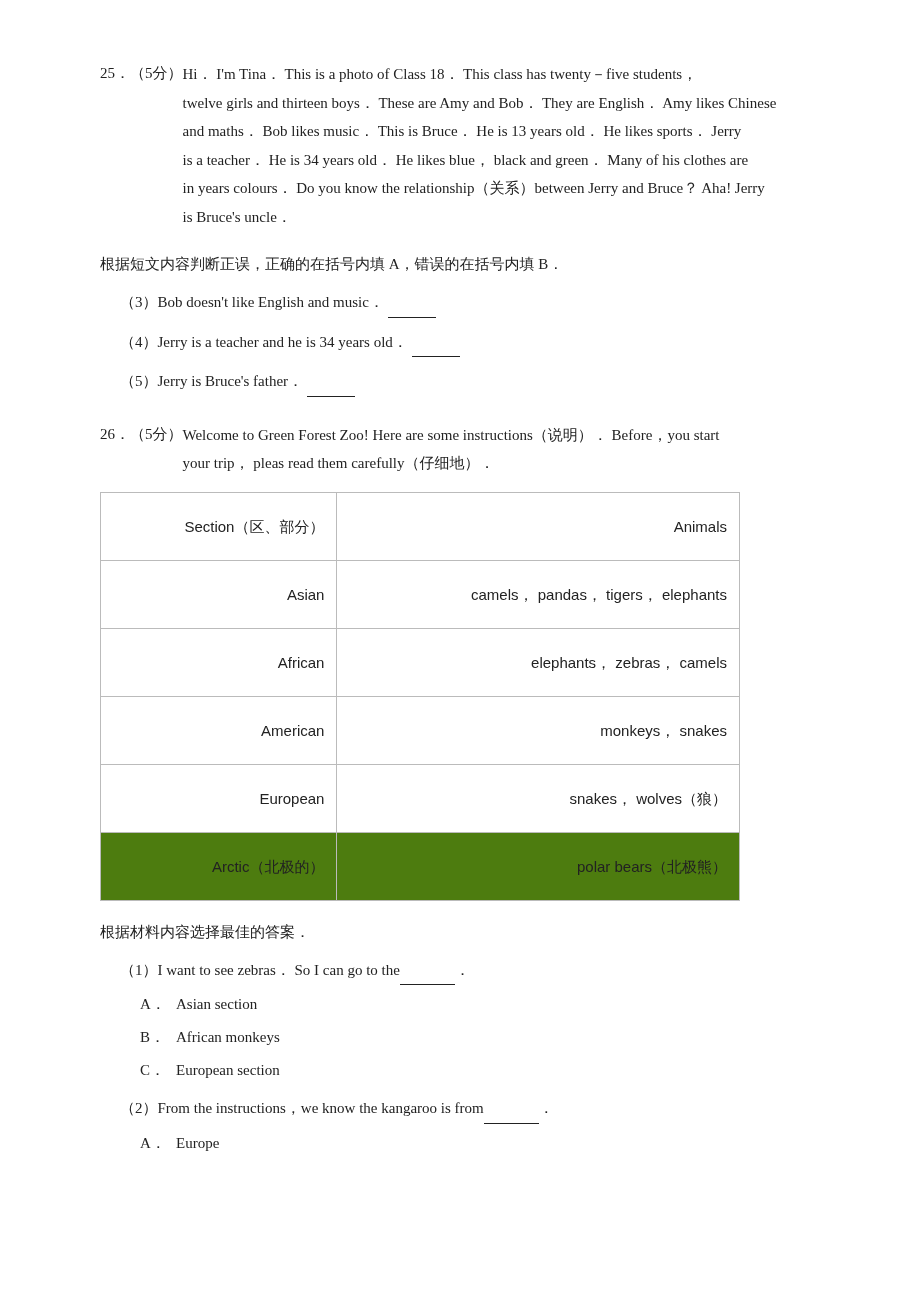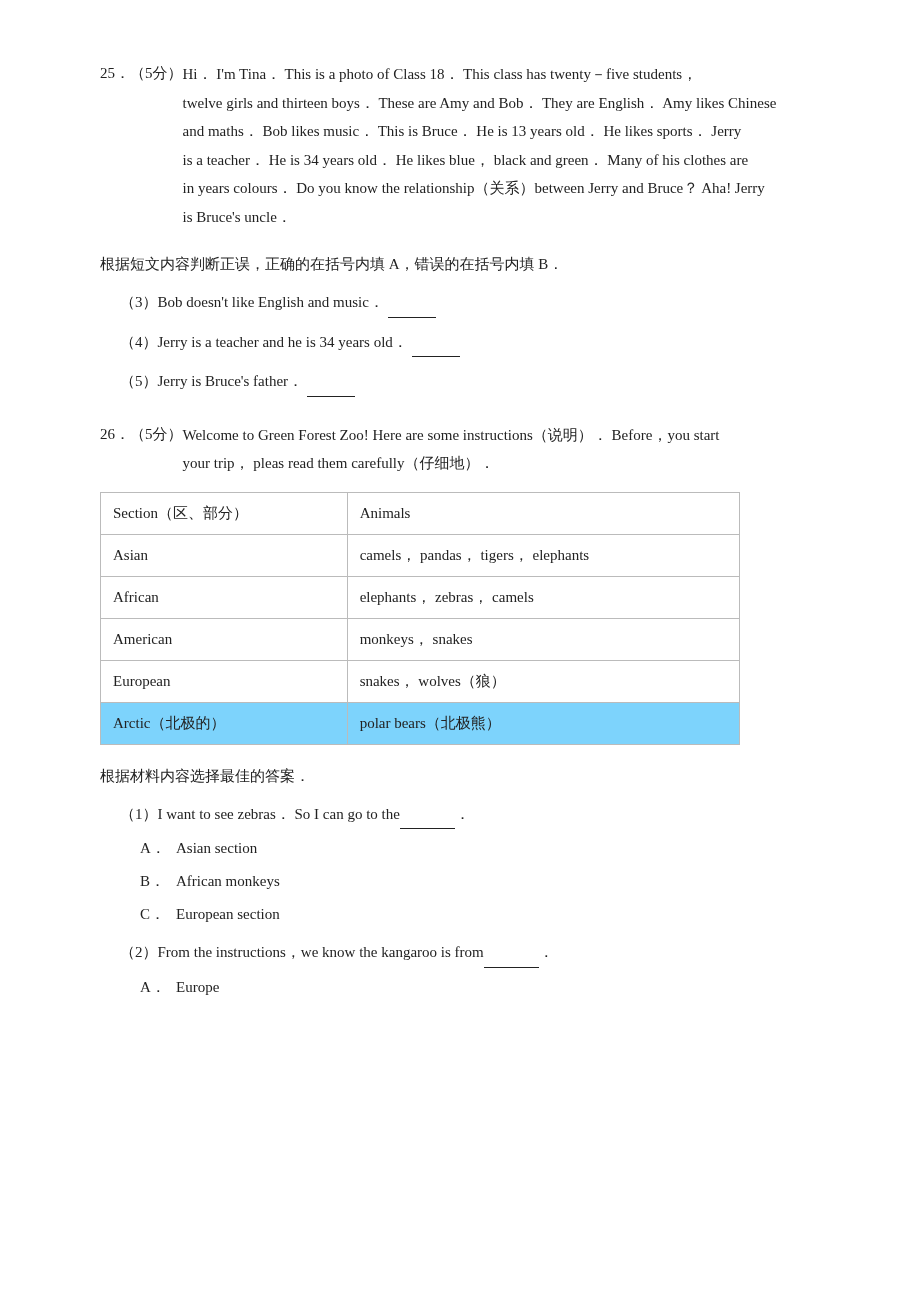--- a/index.html
+++ b/index.html
@@ -59,31 +59,31 @@
     .option-label {
       min-width: 28px;
     }
     table {
       border-collapse: collapse;
       width: 640px;
       margin: 8px 0 10px 0;
     }
     th, td {
       border: 1px solid #bbb;
-      padding: 7px 12px;
-      text-align: left;
+      padding: 20px 12px;
+      text-align: right;
       font-size: 15px;
-      font-family: Liberation Serif, serif;
+      font-family: Liberation Sans, sans-serif;
     }
     th {
       background: #fff;
       font-weight: normal;
     }
     .arctic-row td {
-      background: #7dd3fc;
+      background: #4d7c0f;
     }
     .zoo-intro {
       font-size: 15px;
       line-height: 1.9;
       margin-bottom: 6px;
     }
   </style>
 </head>
 <body>
 

